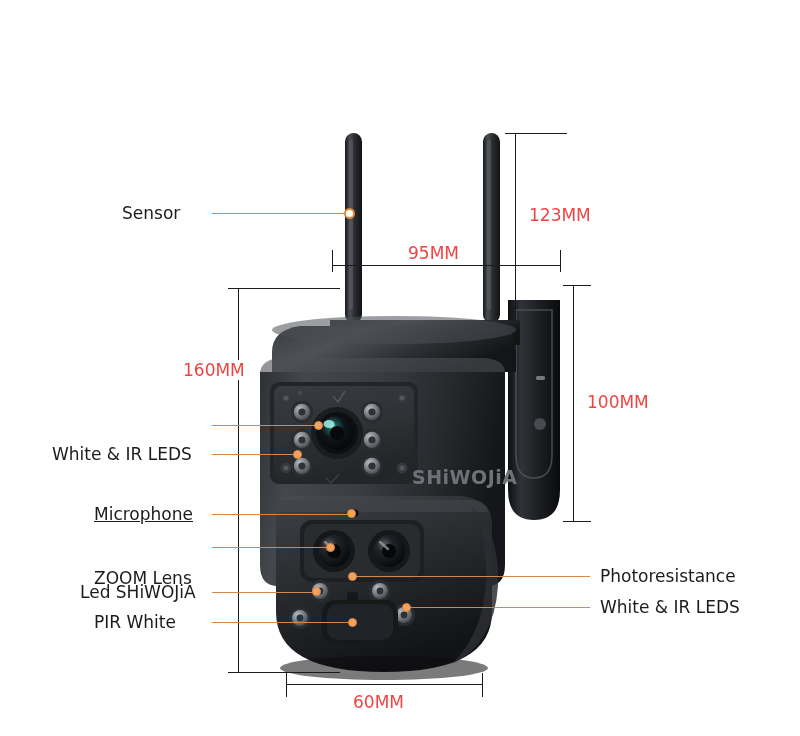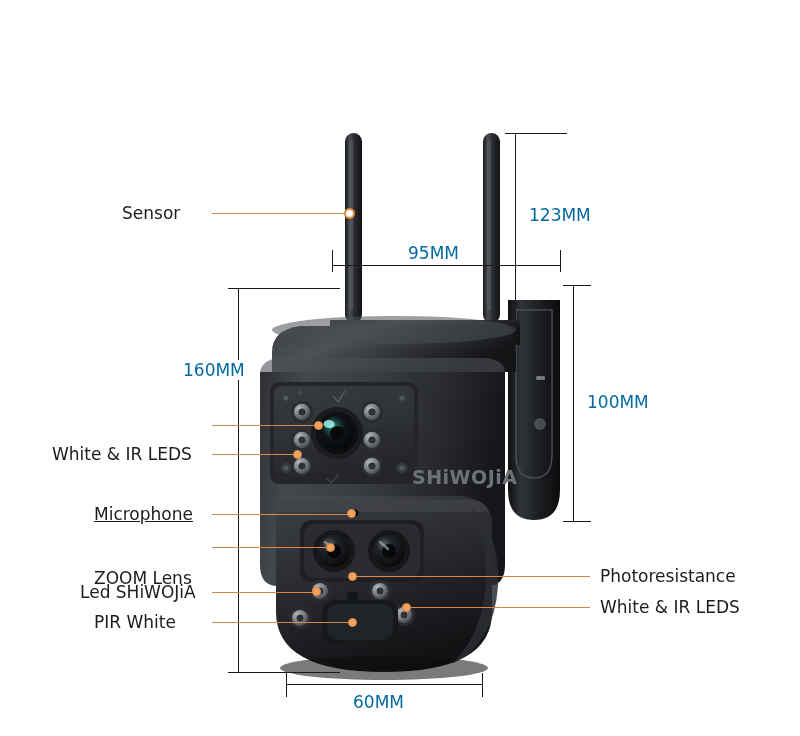--- a/index.html
+++ b/index.html
@@ -82,21 +82,21 @@
     border-top: 1.3px solid #1a1a1a;
   }
   .dimtick-v {  
     position: absolute;
     width: 0;
     border-left: 1.3px solid #1a1a1a;
   }
   .dimtext {
     position: absolute;
     font-size: 17px;
-    color: #0369a1;
+    color: #ef4444;
     background: #ffffff;
     padding: 0 5px;
     white-space: nowrap;
     font-family: "DejaVu Sans", sans-serif;
   }
 
   
   #camera { position: absolute; left: 0; top: 0; }
 </style>
 </head>

